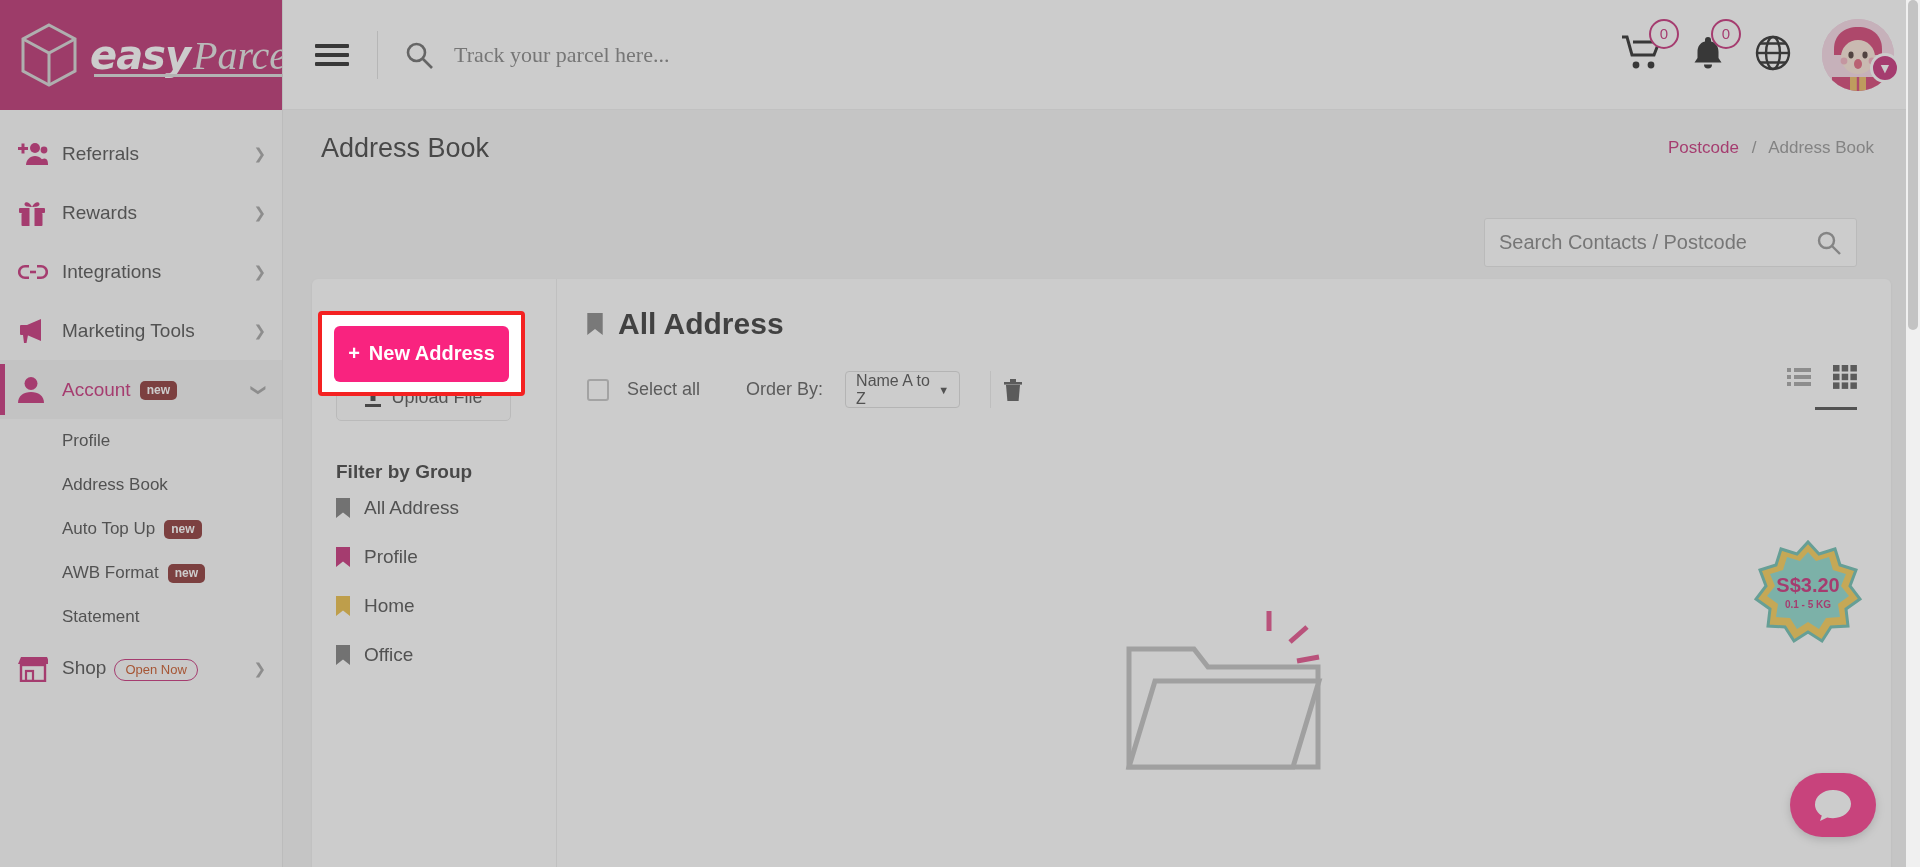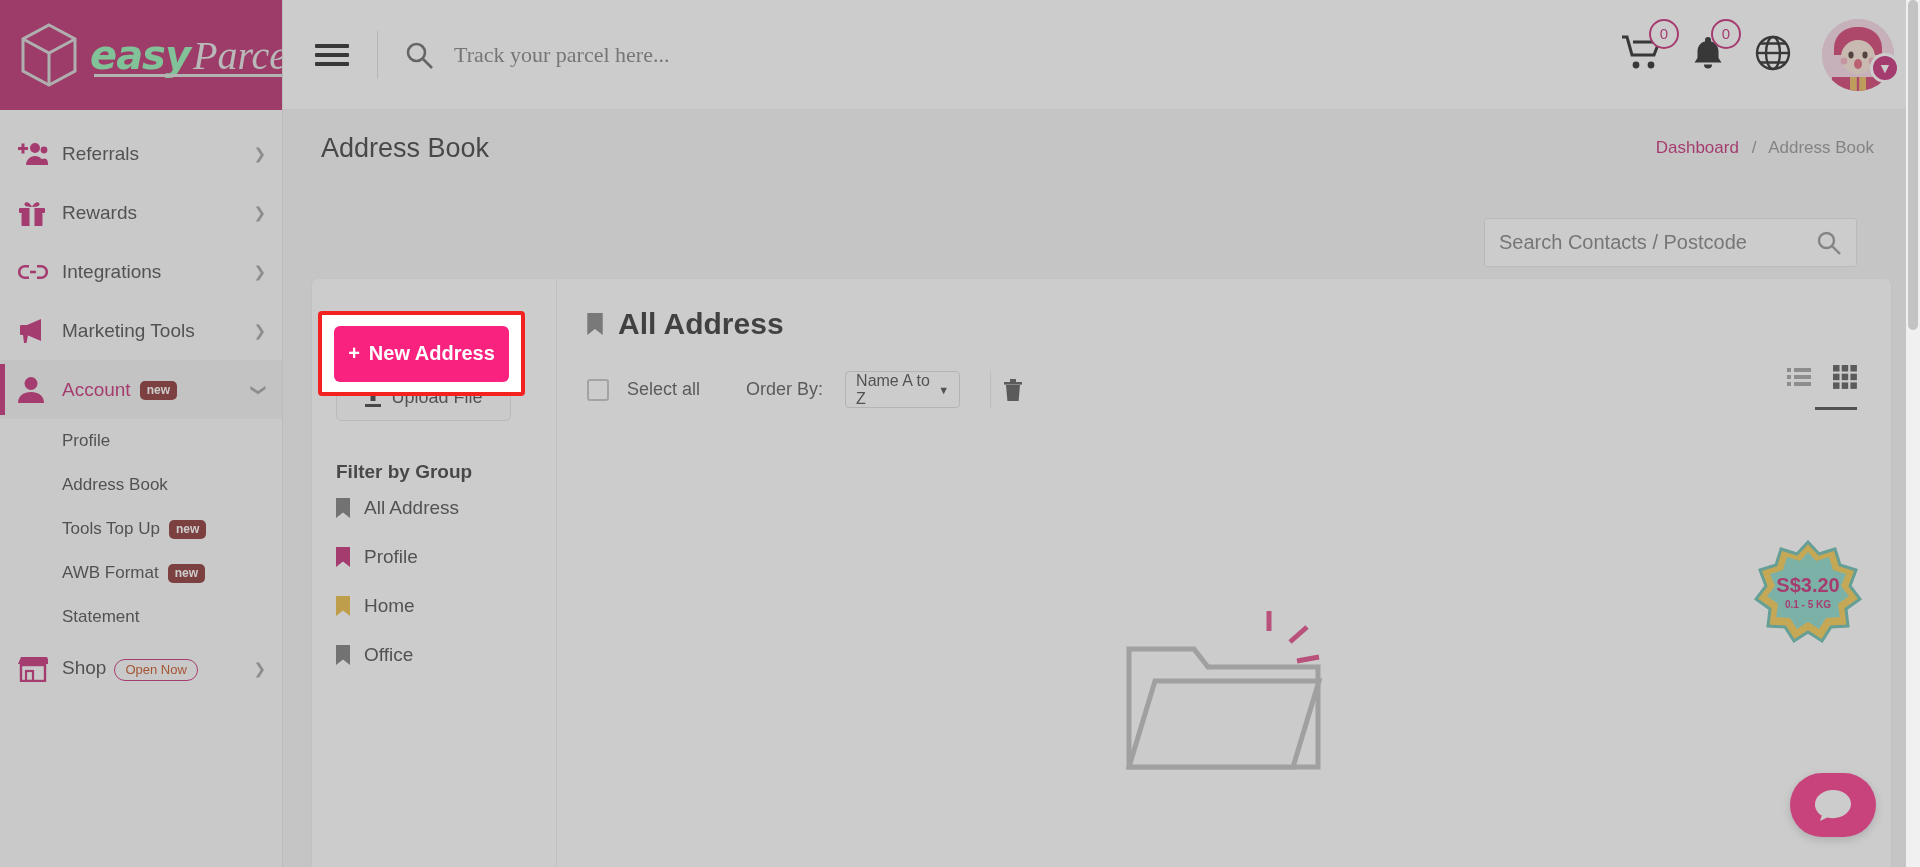--- a/index.html
+++ b/index.html
@@ -22,21 +22,21 @@
     background: #fafafa; border-right: 1px solid #e6e6e6; z-index: 5;
   }
   .logo-box {
     height: 110px; background: #b4185f; display: flex;
     align-items: center; padding-left: 18px; position: relative;
   }
   .logo-cube { width: 62px; height: 68px; flex: 0 0 62px; }
   .logo-word { margin-left: 10px; position: relative; }
   .logo-easy {
     font-family: "DejaVu Sans", sans-serif; font-weight: bold;
-    font-size: 40px; font-style: italic; color: #86efac; letter-spacing: -1px;
+    font-size: 40px; font-style: italic; color: #ffffff; letter-spacing: -1px;
   }
   .logo-parcel {
     font-family: "Liberation Serif", serif; font-style: italic;
     font-size: 40px; color: #e0e0e0; margin-left: 3px;
   }
   .logo-tm { font-size: 11px; color: #e0e0e0; vertical-align: super; }
   .logo-underline {
     position: absolute; left: 4px; right: 8px; bottom: 2px;
     height: 3px; background: #d7d7d7;
   }
@@ -312,21 +312,21 @@
         <span class="chev down">❯</span>
       </div>
 
       <div class="subnav-item">
         <span>Profile</span>
       </div>
       <div class="subnav-item">
         <span>Address Book</span>
       </div>
       <div class="subnav-item">
-        <span>Tools Top Up</span>
+        <span>Auto Top Up</span>
         <span class="badge-new">new</span>
       </div>
       <div class="subnav-item">
         <span>AWB Format</span>
         <span class="badge-new">new</span>
       </div>
       <div class="subnav-item">
         <span>Statement</span>
       </div>
 
@@ -404,21 +404,21 @@
           </svg>
         </div>
         <span class="avatar-chev">▼</span>
       </div>
     </div>
   </header>
 
   <div class="page-head">
     <div class="page-title">Address Book</div>
     <div class="crumbs">
-      <a href="#">Dashboard</a>
+      <a href="#">Postcode</a>
       <span class="crumb-sep">/</span>
       <span>Address Book</span>
     </div>
   </div>
 
   <main class="content">
 
     <div class="search-contacts">
       <input placeholder="Search Contacts / Postcode" style="">
       <svg width="26" height="26" viewBox="0 0 26 26" fill="none" stroke="#8b8b8b" stroke-width="2.4">

